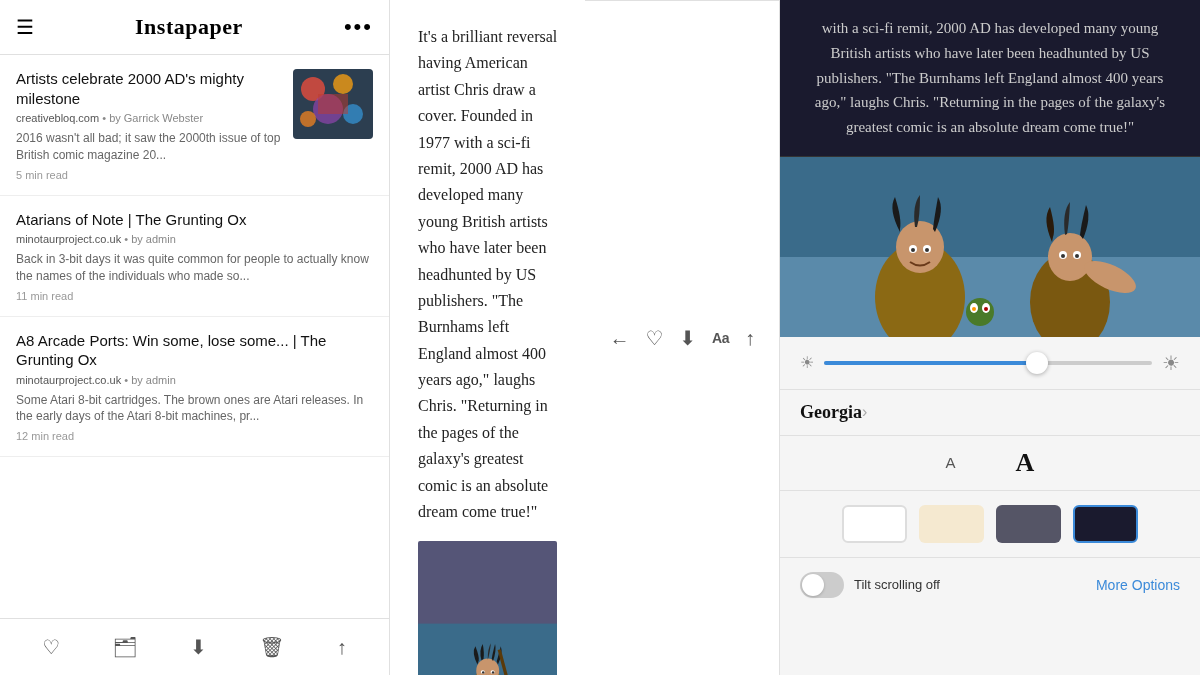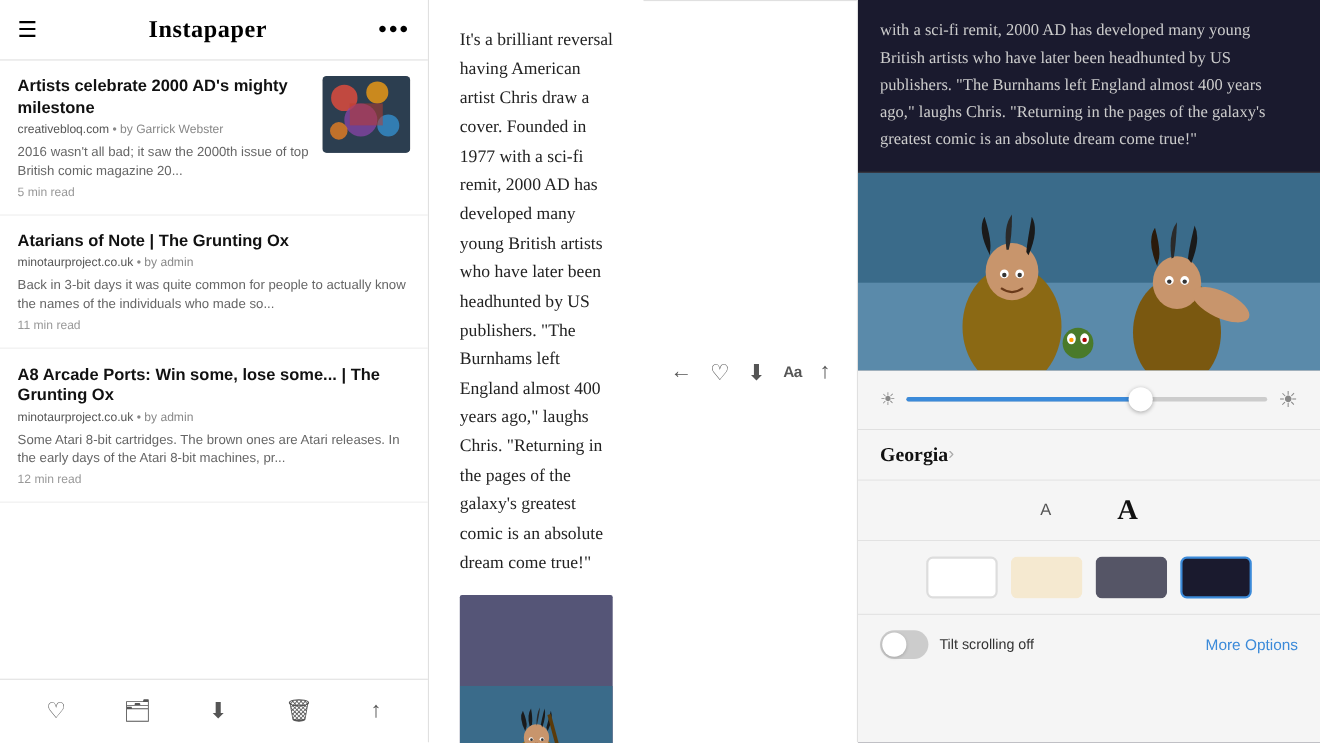--- a/index.html
+++ b/index.html
@@ -36,21 +36,21 @@
     .article-item {
       padding: 14px 16px;
       border-bottom: 1px solid #eeeeee;
       display: flex;
       gap: 10px;
       cursor: pointer;
     }
     .article-text { flex: 1; }
     .article-title {
       font-size: 15px;
-      font-weight: 700;
+      font-weight: 400;
       color: #111;
       line-height: 1.3;
       margin-bottom: 4px;
     }
     .article-meta {
       font-size: 11px;
       color: #888;
       margin-bottom: 6px;
     }
     .article-meta .source { color: #555; }
@@ -138,20 +138,21 @@
       background: #1a1a2e;
       color: #ddd;
     }
     .right-article-text {
       padding: 16px 20px;
       font-family: Georgia, serif;
       font-size: 15px;
       line-height: 1.65;
       color: #ccc;
       border-bottom: 1px solid #333;
+      text-align: center;
     }
     .right-image {
       width: 100%;
       height: 180px;
       background: #556;
       overflow: hidden;
       display: flex;
       align-items: center;
       justify-content: center;
     }

